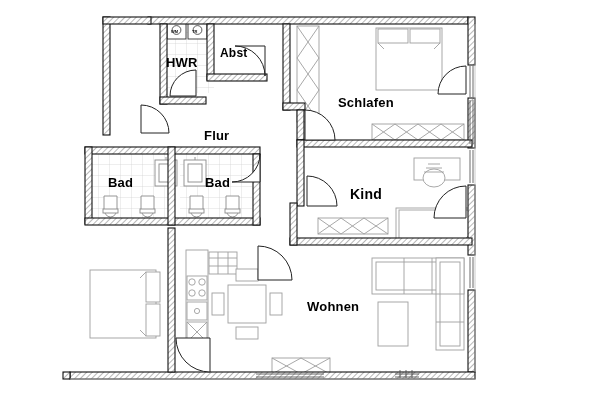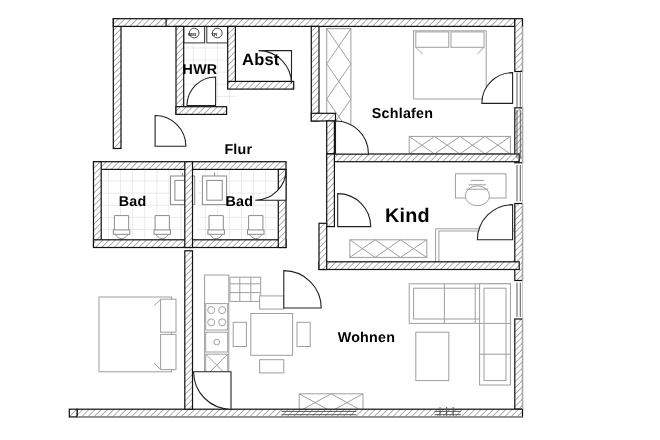--- a/index.html
+++ b/index.html
@@ -249,25 +249,25 @@
 
     <g fill="none" stroke="#bdbdbd" stroke-width="0.8">
       <path d="M475 24 v348"></path>
       <path d="M70 379 h405"></path>
     </g>
   </svg>
 
 
   <div id="room-labels">
       <div class="rlabel" style="left: 166px; top: 55px; font-size: 13px;">HWR</div>
-      <div class="rlabel" style="left: 220px; top: 46px; font-size: 15px;">Abst</div>
+      <div class="rlabel" style="left: 220px; top: 46px; font-size: 12px;">Abst</div>
       <div class="rlabel" style="left: 204px; top: 128px; font-size: 13px;">Flur</div>
       <div class="rlabel" style="left: 108px; top: 175px; font-size: 13px;">Bad</div>
       <div class="rlabel" style="left: 205px; top: 175px; font-size: 13px;">Bad</div>
       <div class="rlabel" style="left: 338px; top: 95px; font-size: 13px;">Schlafen</div>
-      <div class="rlabel" style="left: 350px; top: 186px; font-size: 18px;">Kind</div>
+      <div class="rlabel" style="left: 350px; top: 186px; font-size: 14px;">Kind</div>
       <div class="rlabel" style="left: 307px; top: 299px; font-size: 13px;">Wohnen</div>
     </div>
   <div id="appliance-labels">
       <div class="alabel" style="left: 171px; top: 29px;">WM</div>
       <div class="alabel" style="left: 192px; top: 29px;">TR</div>
     </div>
 </div>
 
 </body></html>

